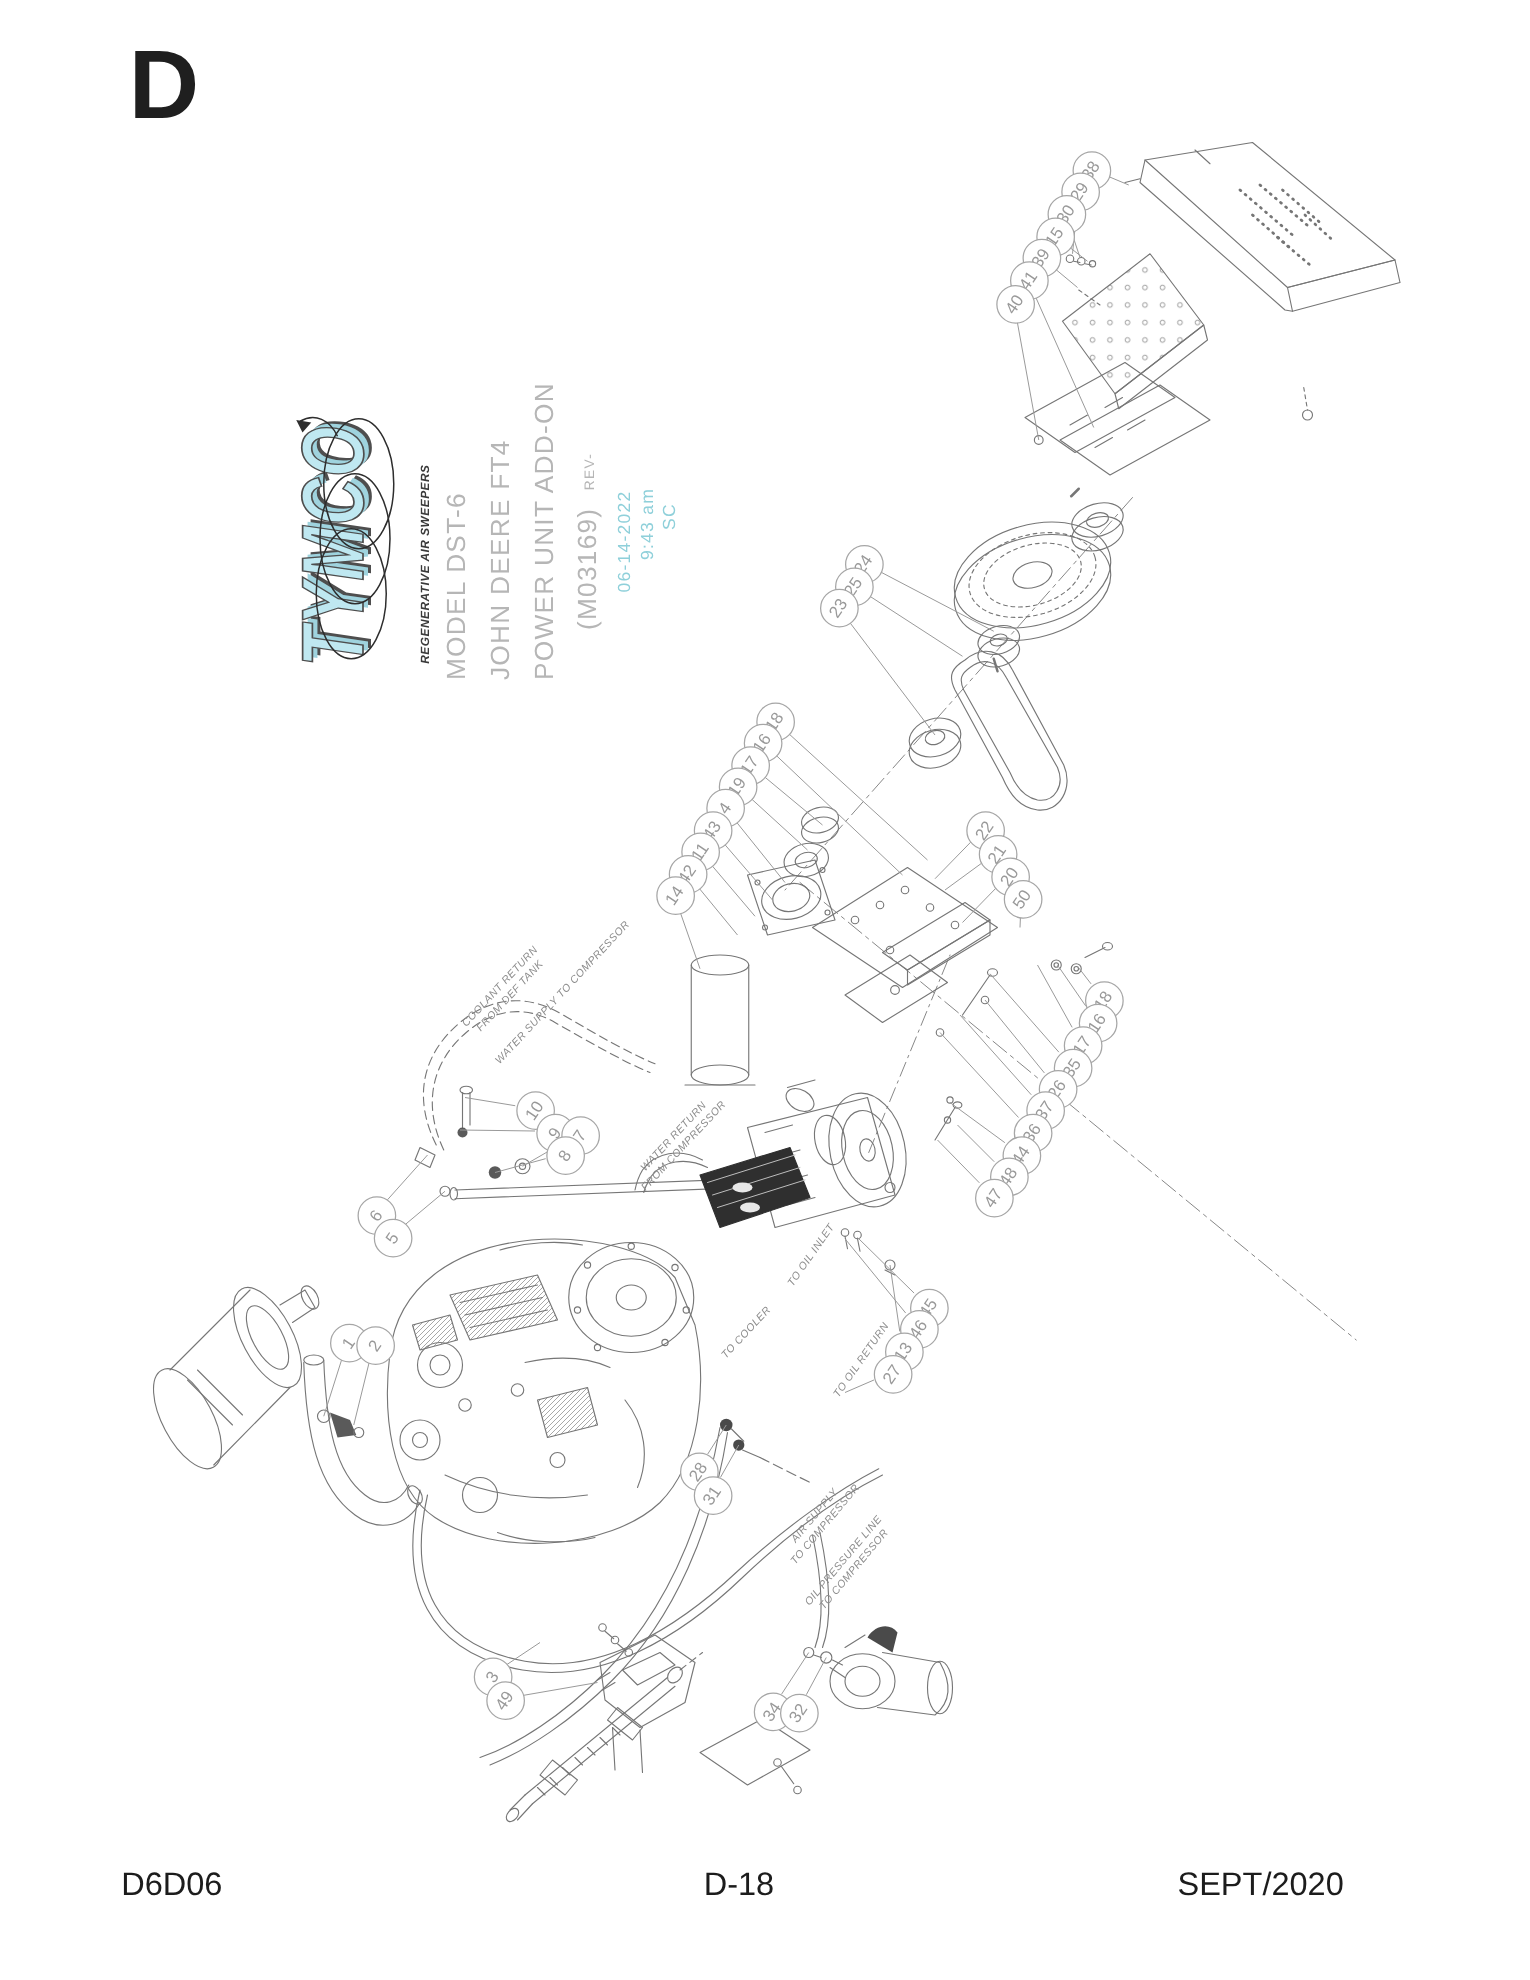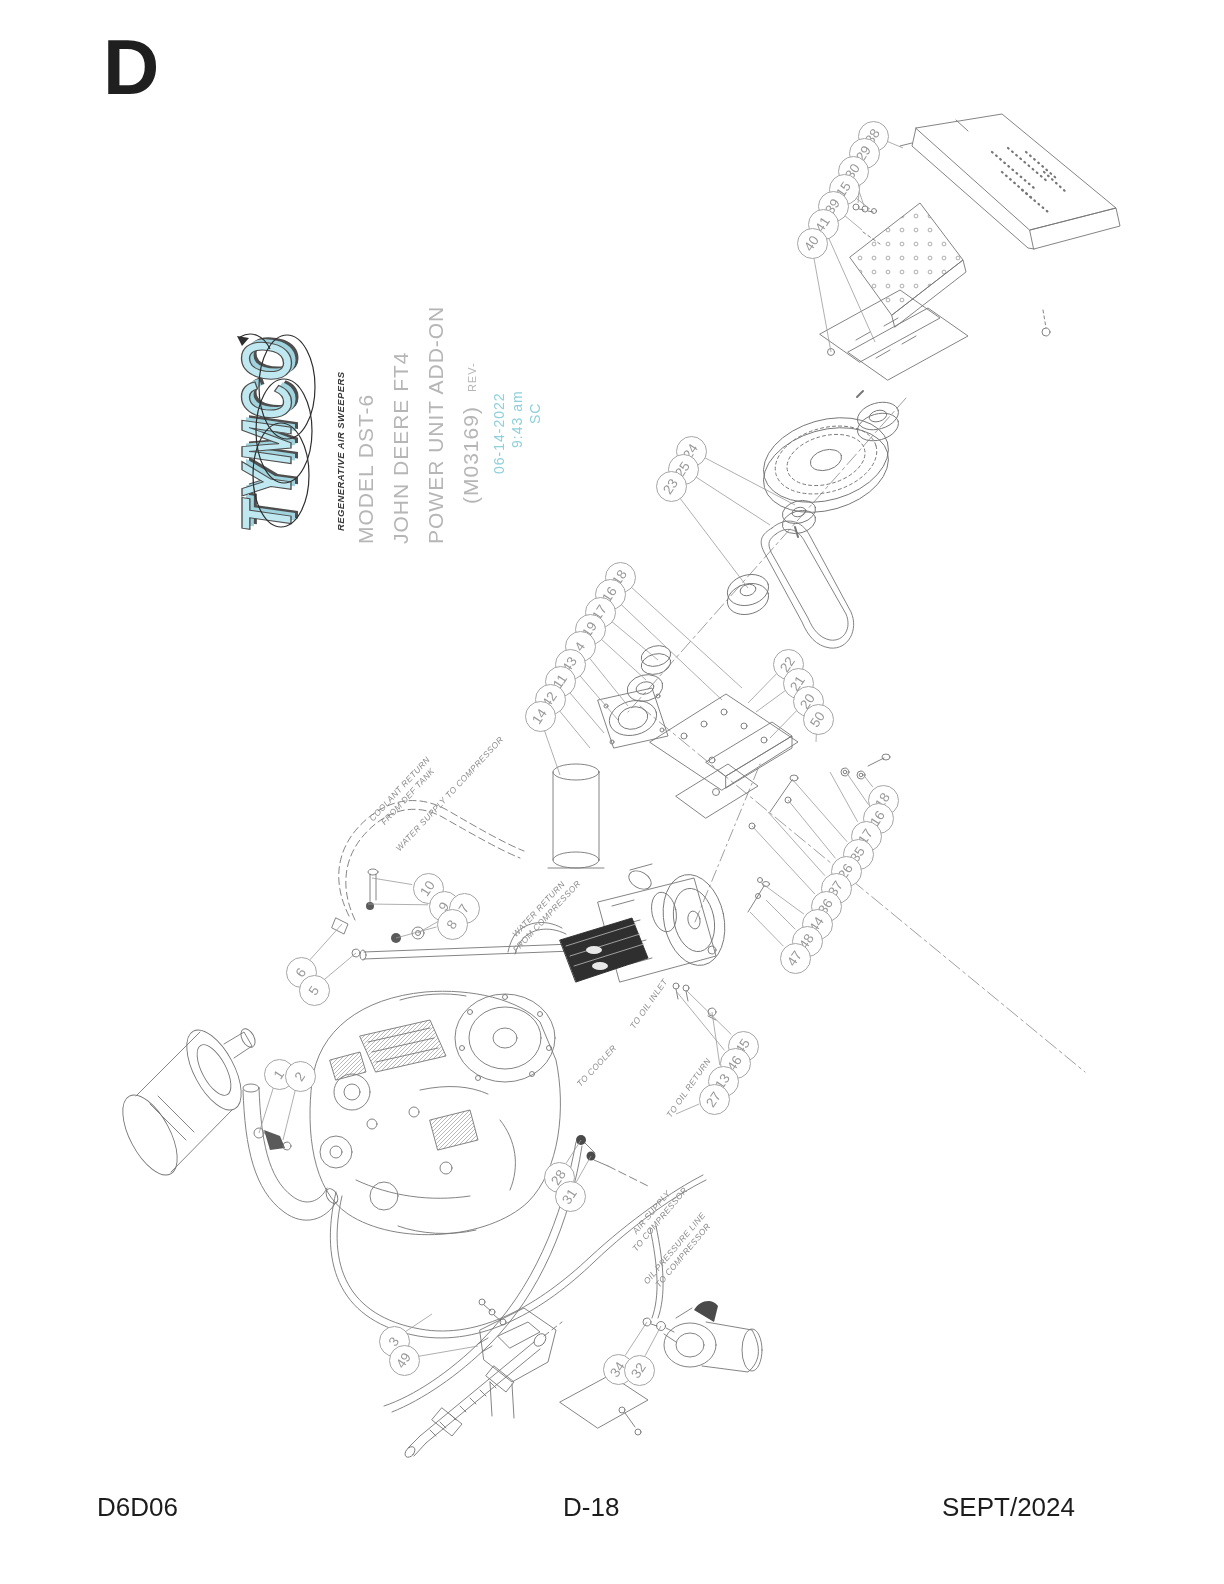--- a/index.html
+++ b/index.html
@@ -566,16 +566,16 @@
       <div class="dlabel" style="left: 689px; top: 1088px; transform: translate(-50%, -50%) rotate(-55deg);">TO OIL RETURN</div>
       <div class="dlabel" style="left: 656px; top: 1216px; transform: translate(-50%, -50%) rotate(-50deg);">AIR SUPPLY
 TO COMPRESSOR</div>
       <div class="dlabel" style="left: 679px; top: 1252px; transform: translate(-50%, -50%) rotate(-50deg);">OIL PRESSURE LINE
 TO COMPRESSOR</div>
     </div>
 
   <div class="footer">
     <span class="f-left">D6D06</span>
     <span class="f-center">D-18</span>
-    <span class="f-right">SEPT/2024</span>
+    <span class="f-right">SEPT/2020</span>
   </div>
 
 </div>
 
 </body></html>

